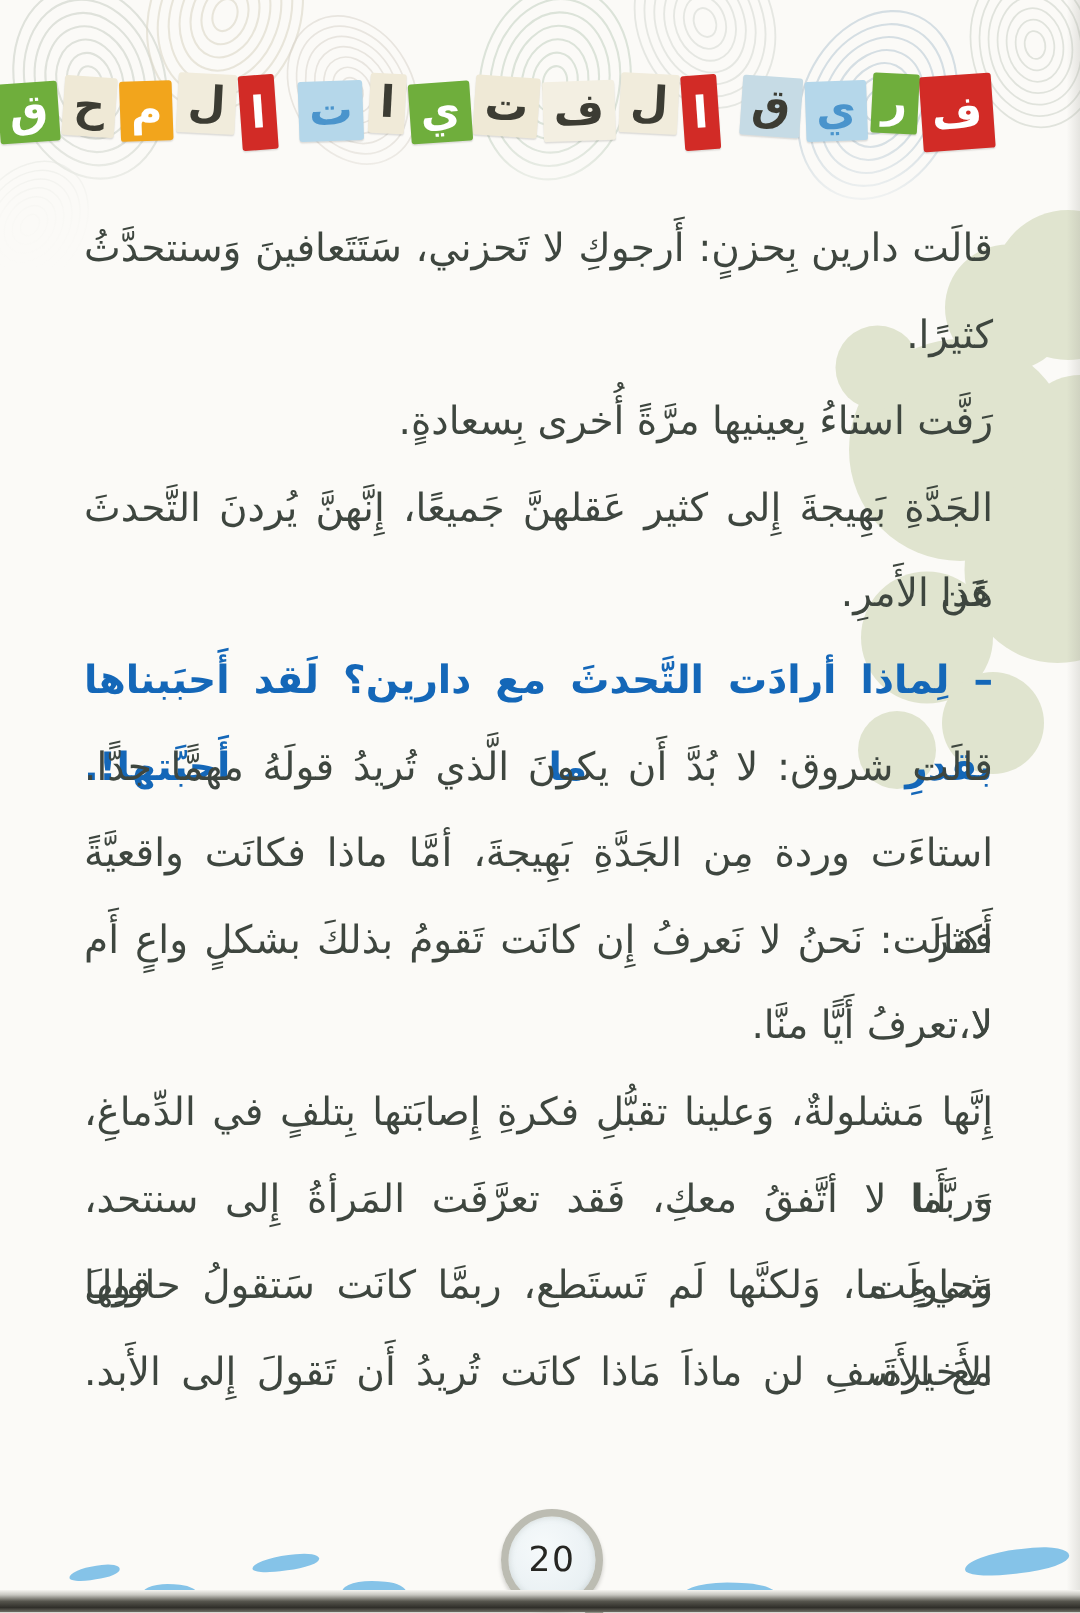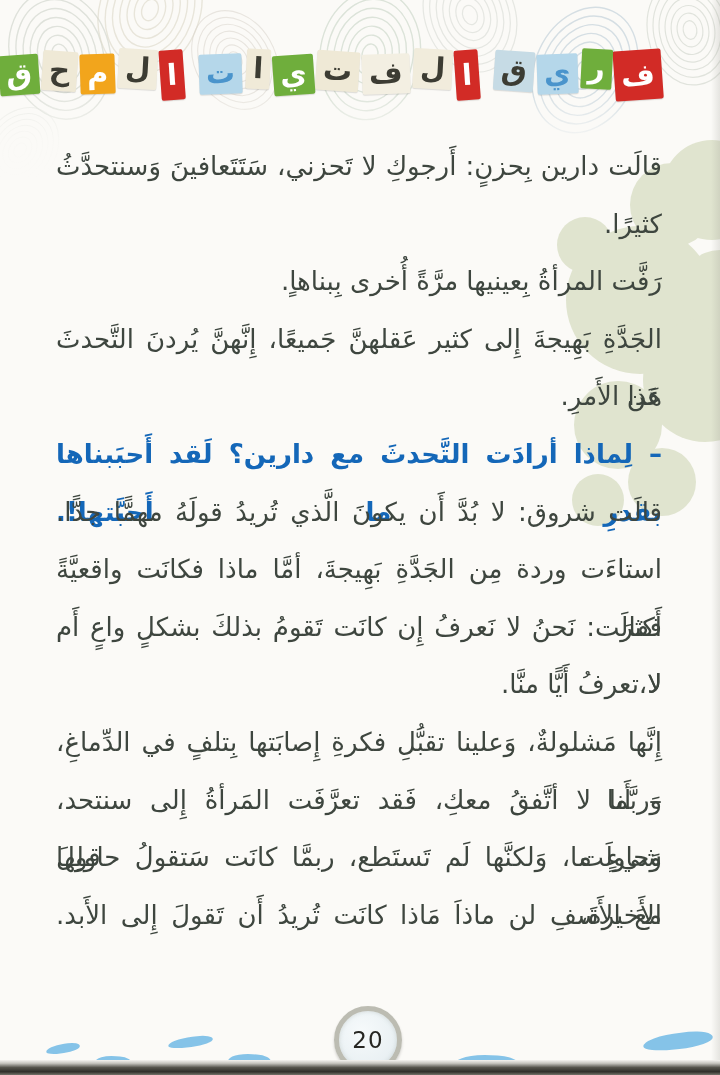--- a/index.html
+++ b/index.html
@@ -151,21 +151,21 @@
       <circle cx="720" cy="290" r="40" fill="#e0e4cf"></circle>
     </g>
   </svg>
 
   <div class="story" id="story">
       <div class="para">
         <div class="line full">قالَت دارين بِحزنٍ:  أَرجوكِ لا تَحزني، سَتَتَعافينَ وَسنتحدَّثُ</div>
         <div class="line end">كثيرًا.</div>
       </div>
       <div class="para">
-        <div class="line end">رَفَّت المرأةُ بِعينيها مرَّةً أُخرى بِبناهاٍ.</div>
+        <div class="line end">رَفَّت استاءُ بِعينيها مرَّةً أُخرى بِسعادةٍ.</div>
       </div>
       <div class="para">
         <div class="line full">الجَدَّةِ بَهِيجةَ إِلى كثير عَقلهنَّ جَميعًا، إِنَّهنَّ يُردنَ التَّحدثَ عَن</div>
         <div class="line end">هَذا الأَمرِ.</div>
       </div>
       <div class="para hl">
         <div class="line full">– لِماذا أرادَت التَّحدثَ مع دارين؟ لَقد أَحبَبناها بقدرِ ما أَحبَّتها!.</div>
       </div>
       <div class="para">
         <div class="line full">قالَت شروق: لا بُدَّ أَن يكونَ الَّذي تُريدُ قولَهُ مهمًّا جدًّا.</div>

